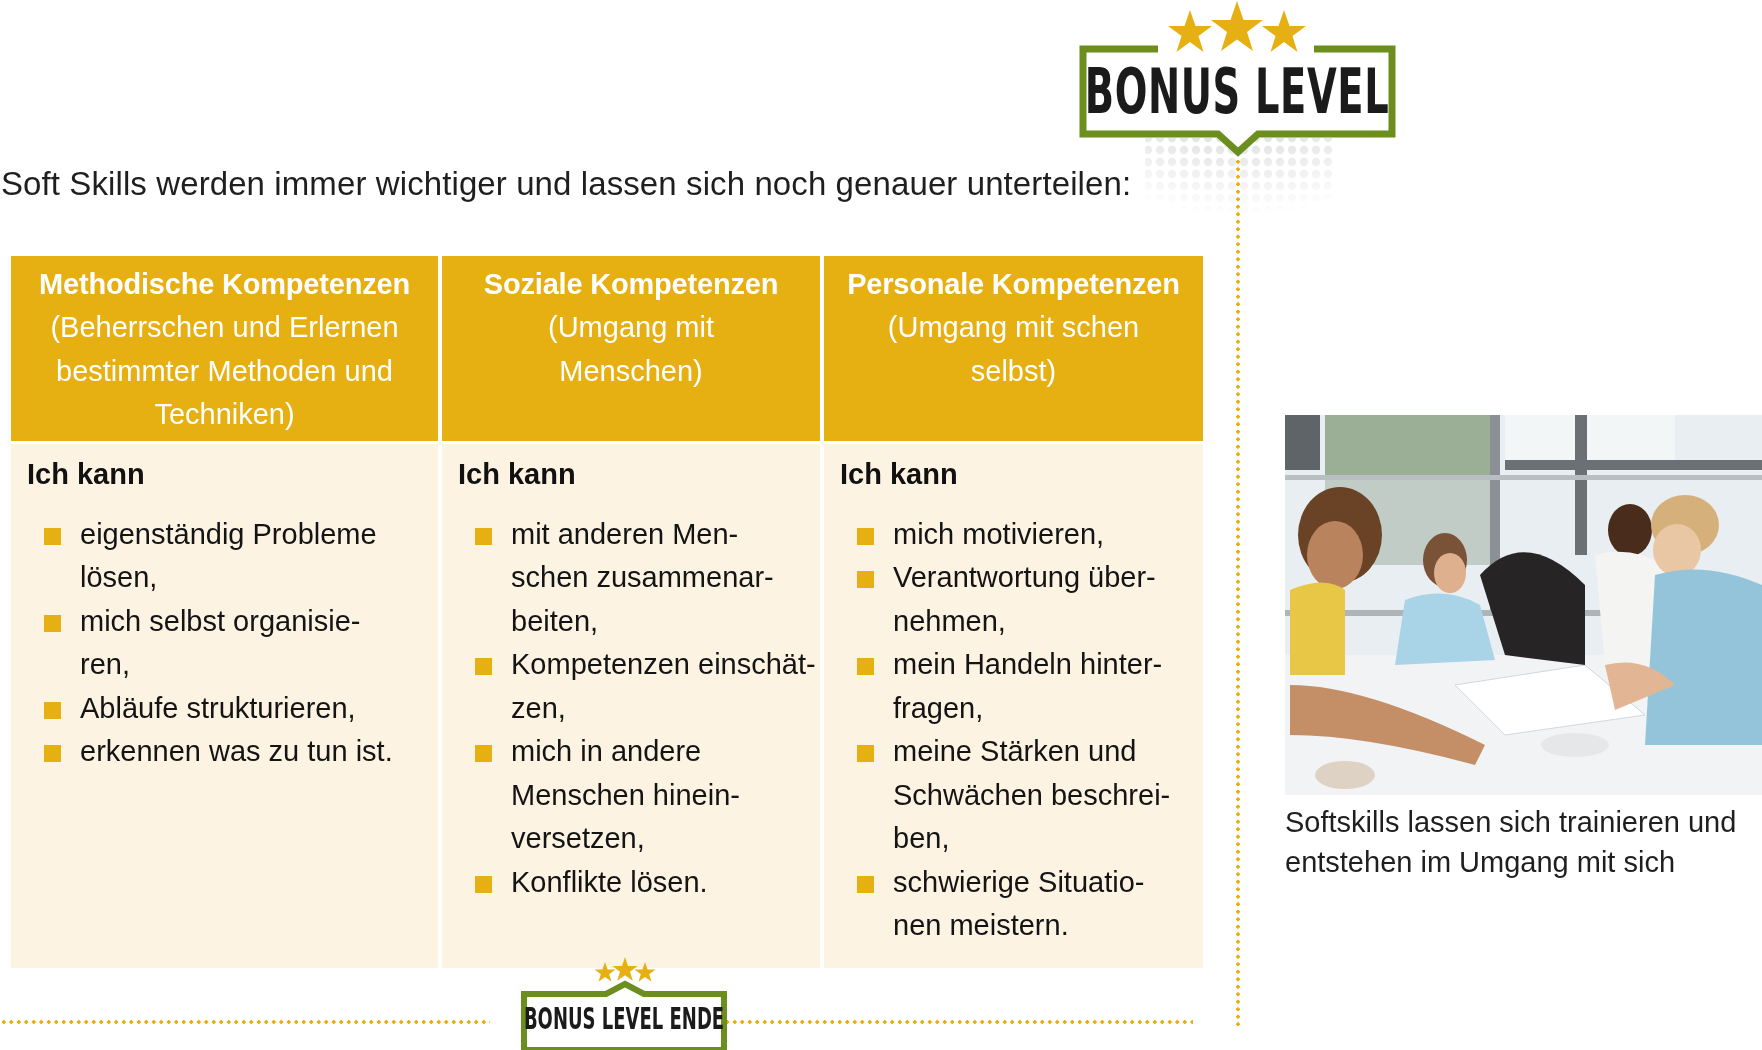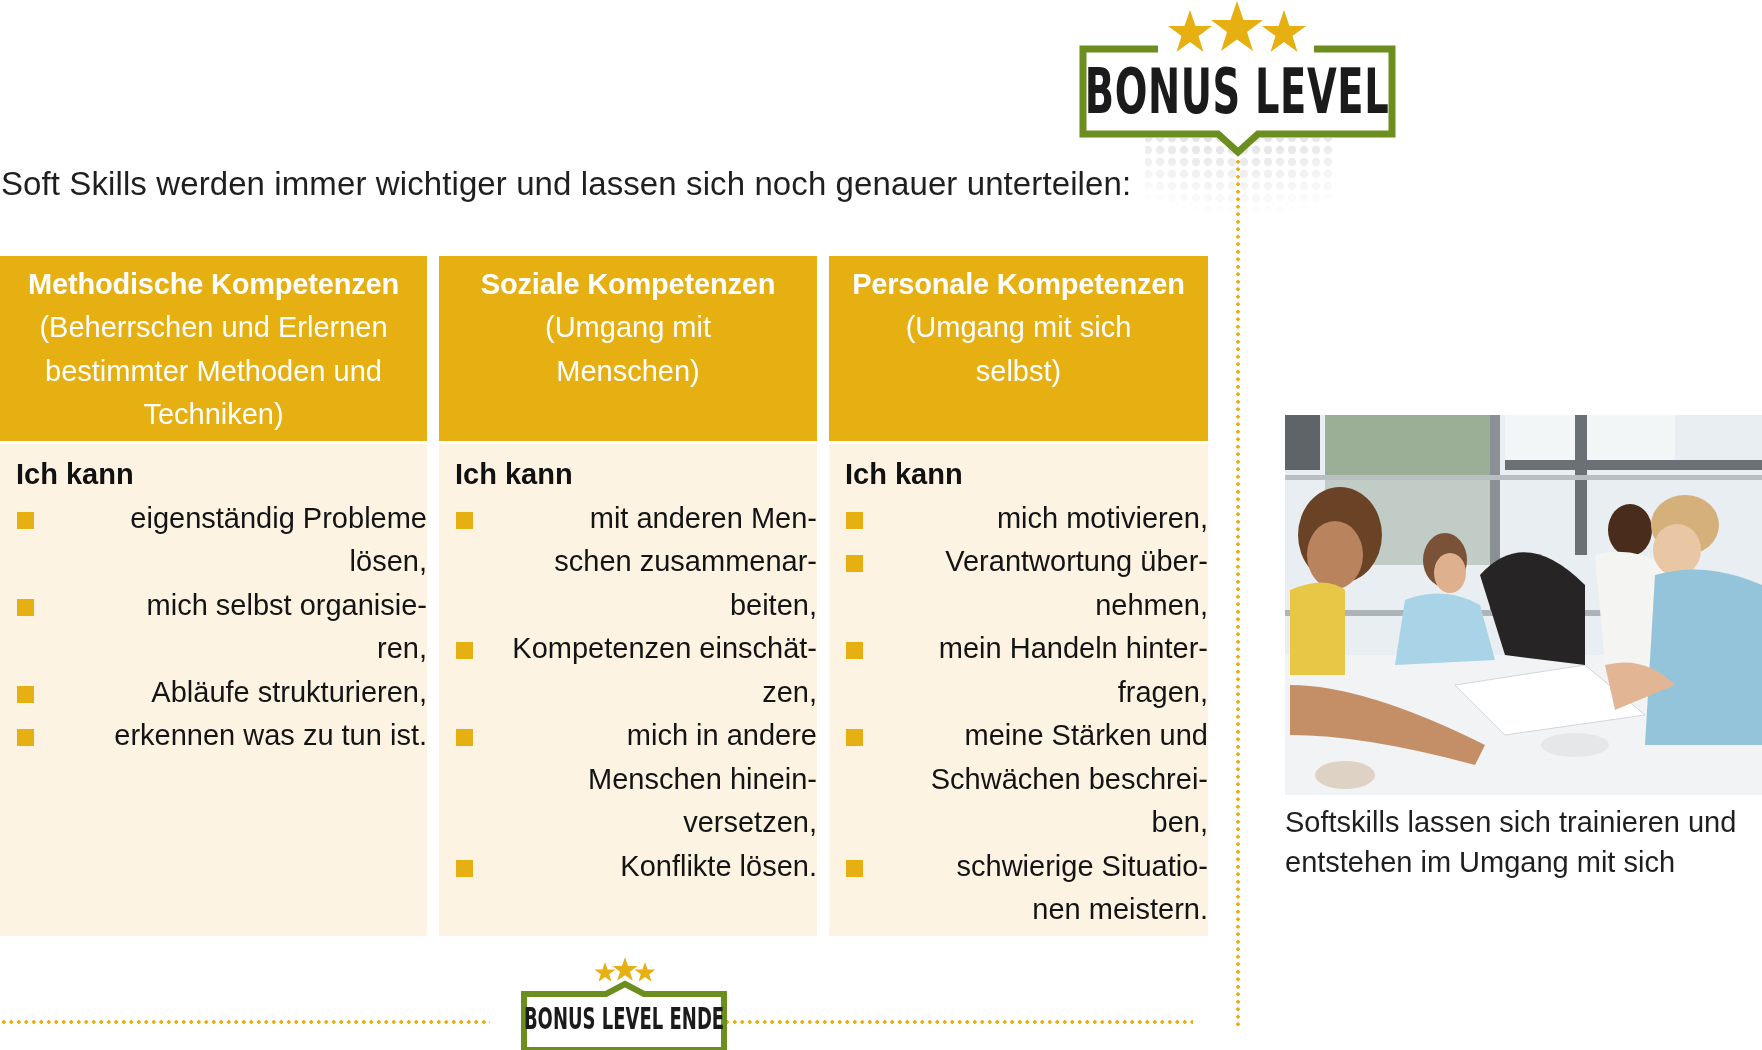--- a/index.html
+++ b/index.html
@@ -30,22 +30,22 @@
 
     
     #vdots {
       left: 1236px; top: 158px; width: 4px; height: 868px;
       background-image: radial-gradient(circle, #E6AF12 1.6px, transparent 1.9px);
       background-size: 4px 7.5px; background-repeat: repeat-y;
     }
 
     
     #table {
-      left: 0; top: 256px; width: 1190px; height: 675px;
-      display: grid; grid-template-columns: 427px 378px 379px; column-gap: 12px;
+      left: 11px; top: 256px; width: 1190px; height: 675px;
+      display: grid; grid-template-columns: 427px 378px 379px; column-gap: 4px;
       background: #ffffff;
     }
     .col { display: flex; flex-direction: column; }
     .col-head {
       background: #E6AF12; height: 185px; color: #ffffff;
       text-align: center; box-sizing: border-box; padding-top: 7px;
       border-bottom: 0;
     }
     .col-head .title {
       font-weight: bold; font-size: 29px; line-height: 43px; letter-spacing: -0.2px;
@@ -54,21 +54,21 @@
     .col-head .sub {
       font-size: 29px; line-height: 43.5px; padding: 0 8px;
     }
     .col-body {
       background: #FCF3E3; flex: 1; box-sizing: border-box;
       padding: 9px 0 4px 16px; margin-top: 3px;
     }
     .col-body .lead {
       font-weight: bold; font-size: 29px; line-height: 43.5px; color: #111;
     }
-    .col-body ul { list-style: none; margin: 0; padding: 0; text-align: right; }
+    .col-body ul { list-style: none; margin: 16px; padding: 0; }
     .col-body li {
       position: relative; padding-left: 37px; font-size: 29px; line-height: 43.5px;
       color: #141414;
     }
     .col-body li .bullet {
       position: absolute; left: 1px; top: 15px; width: 17px; height: 17px;
       background: #E6AF12;
     }
     .col-body li .ln { display: block; white-space: nowrap; }
 
@@ -213,21 +213,21 @@
           <span class="ln">Konflikte lösen.</span>
           </li>
       </ul>
     </div>
   </div>
 
   <div class="col">
     <div class="col-head">
       <div class="title">Personale Kompetenzen</div>
       <div class="sub">
-        <div>(Umgang mit sich</div>
+        <div>(Umgang mit schen</div>
         <div>selbst)</div>
       </div>
     </div>
     <div class="col-body">
       <div class="lead">Ich kann</div>
       <ul>
         <li>
             <span class="bullet"></span>
           <span class="ln">mich motivieren,</span>
           </li>

